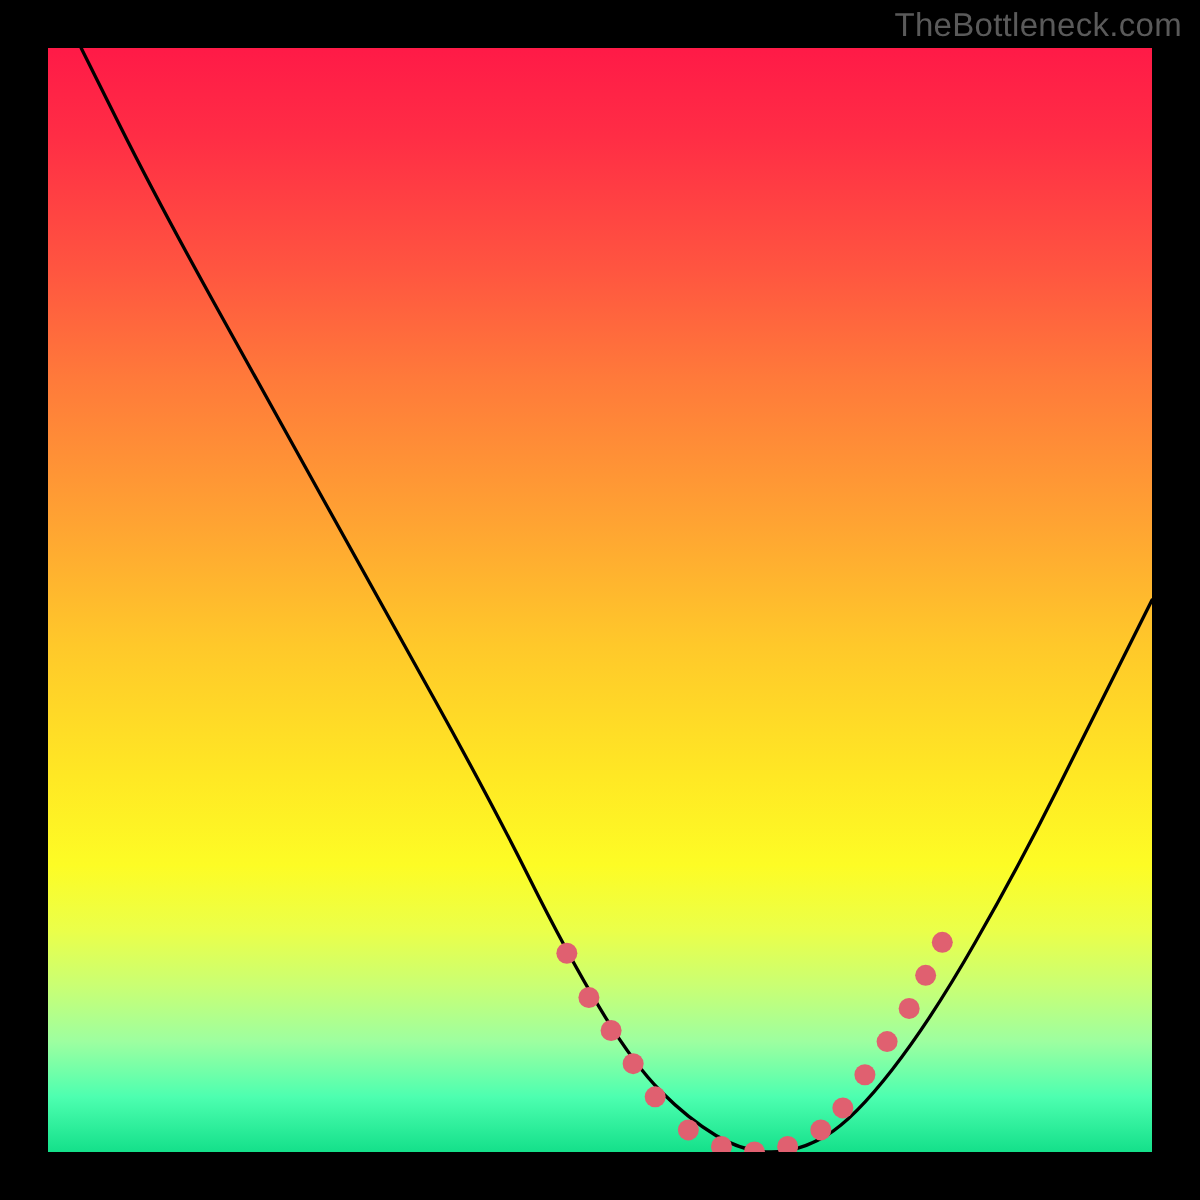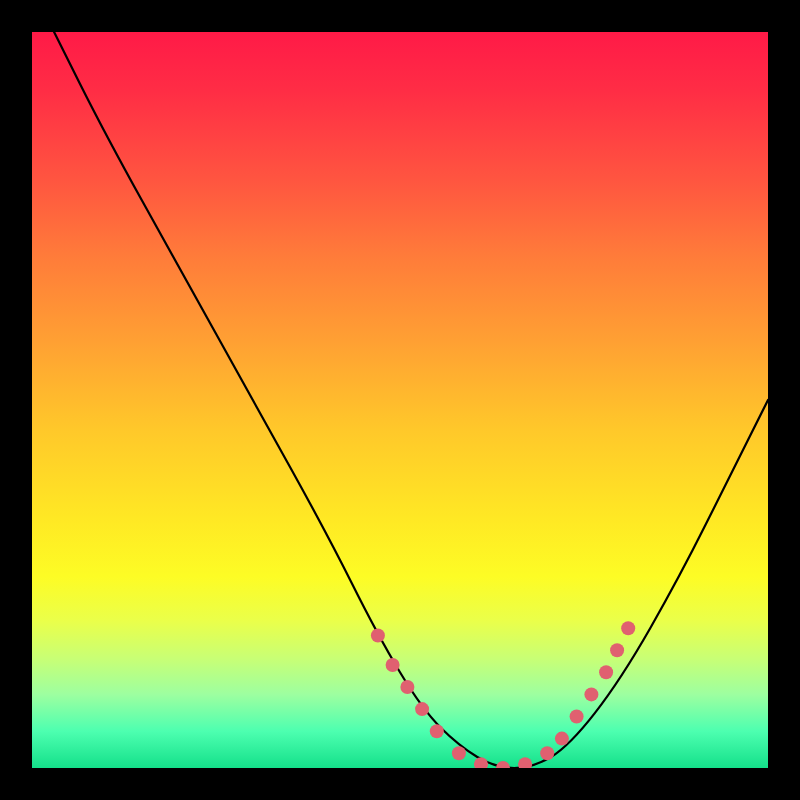--- a/index.html
+++ b/index.html
@@ -22,20 +22,21 @@
       #4dffb0 95%,
       #14e08a 100%
     );
   }
   .curve-svg { position: absolute; inset: 0; width: 100%; height: 100%; }
 </style>
 </head>
 <body>
 
 <div class="outer-frame">
+  <div class="watermark">TheBottleneck.com</div>
   <div class="plot-area">
     <div class="gradient-bg"></div>
     <svg class="curve-svg" viewBox="0 0 736 736" preserveAspectRatio="none">
       <g>
         <path id="curve-path" d="M 22.1 0.0 Q 22.1 0.0 47.8 51.5 Q 73.6 103.0 110.4 169.3 Q 147.2 235.5 184.0 301.8 Q 220.8 368.0 257.6 434.2 Q 294.4 500.5 320.2 552.0 Q 345.9 603.5 368.0 640.3 Q 390.1 677.1 408.5 695.5 Q 426.9 713.9 445.3 725.0 Q 463.7 736.0 482.1 736.0 Q 500.5 736.0 518.9 725.0 Q 537.3 713.9 563.0 680.8 Q 588.8 647.7 618.2 596.2 Q 647.7 544.6 673.4 493.1 Q 699.2 441.6 717.6 404.8 T 736.0 368.0" stroke="#000" stroke-width="2.2" fill="none" stroke-linecap="round" stroke-linejoin="round"></path>
       </g>
       <g id="dots-group">
           <circle cx="345.9" cy="603.5" r="7" fill="#e06070"></circle>
           <circle cx="360.6" cy="633.0" r="7" fill="#e06070"></circle>
           <circle cx="375.4" cy="655.0" r="7" fill="#e06070"></circle>

